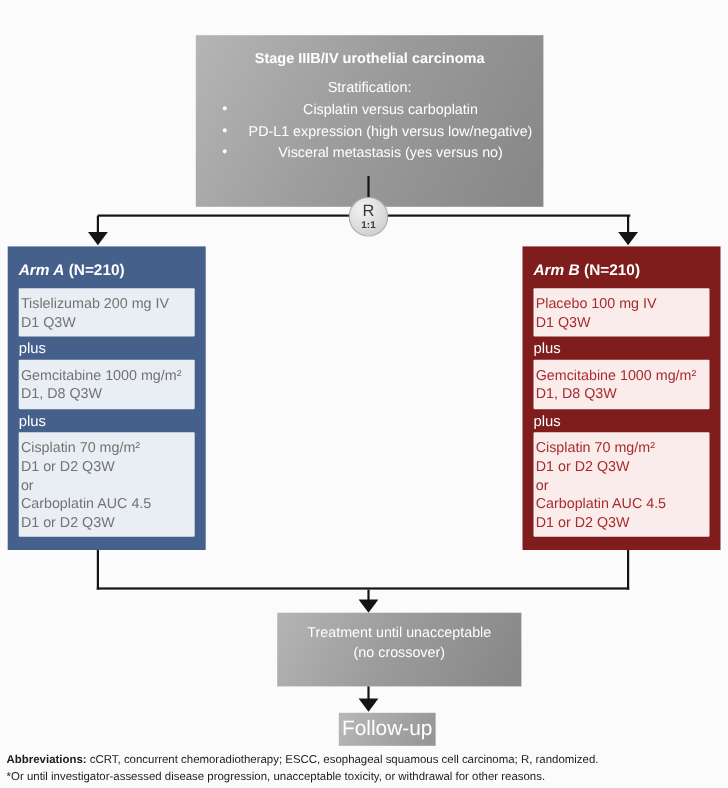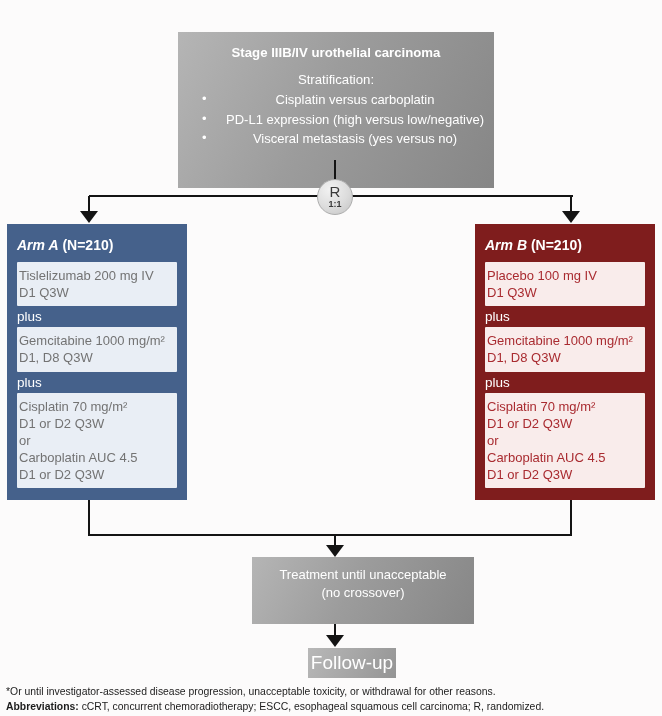--- a/index.html
+++ b/index.html
@@ -142,20 +142,20 @@
     <div>Treatment until unacceptable</div>
     <div>(no crossover)</div>
   </div>
 
   <div class="line" style="left:334px;top:624px;width:2px;height:12px;"></div>
   <div class="arrow-down" style="left:326px;top:635px;"></div>
 
   <div class="gray-box followup">Follow-up</div>
 
   <div class="footnotes">
-    <div>*Or until investigator-assessed disease progression, unacceptable toxicity, or withdrawal for other reasons.</div>
     <div>
       <span class="bold">Abbreviations:</span>
       <span>cCRT, concurrent chemoradiotherapy; ESCC, esophageal squamous cell carcinoma; R, randomized.</span>
     </div>
+    <div>*Or until investigator-assessed disease progression, unacceptable toxicity, or withdrawal for other reasons.</div>
   </div>
 
 </div>
 
 </body></html>

